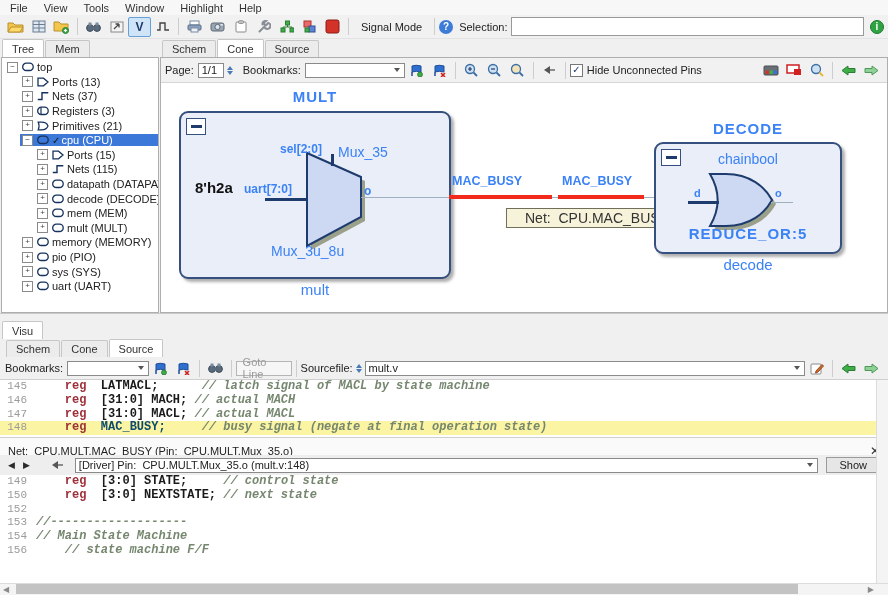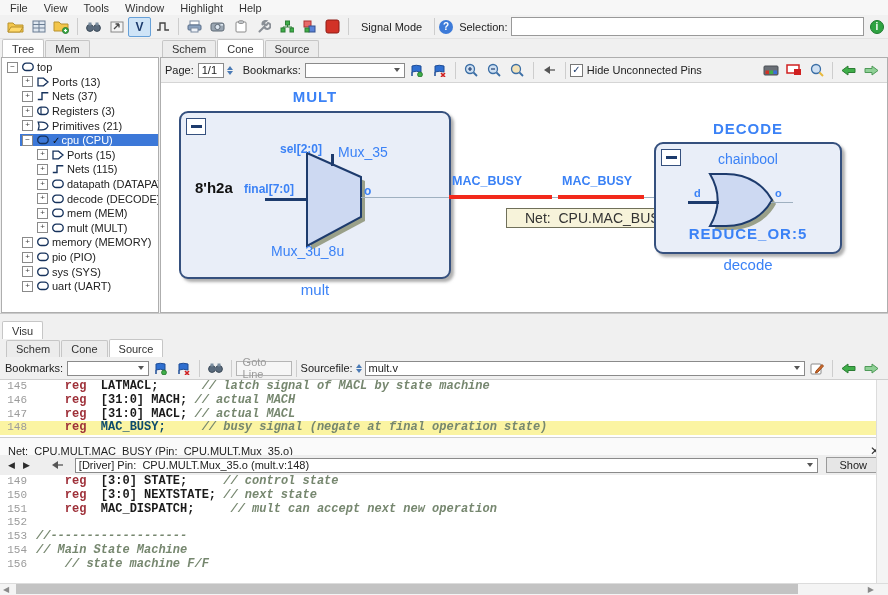--- a/index.html
+++ b/index.html
@@ -505,21 +505,21 @@
         </div>
 
       <svg class="abs" style="left:144px;top:68px;" width="64" height="100">
         <polygon points="6,6 60,30 60,70 6,99" fill="#9aa089"></polygon>
         <polygon points="2,2 56,26 56,66 2,95" fill="#cdd9f2" stroke="#1d3b6d" stroke-width="2"></polygon>
       </svg>
       <div class="abs pin-label navy" style="left:119px;top:59px;">sel[2:0]</div>
       <div class="abs" style="left:170px;top:71px;width:3px;height:12px;background:#1d3b6d;"></div>
       <div class="abs navy" style="left:177px;top:61px;font-size:14px;">Mux_35</div>
       <div class="abs" style="left:34px;top:96px;font-size:15px;font-weight:bold;color:#111;">8'h2a</div>
-      <div class="abs pin-label navy" style="left:83px;top:99px;">final[7:0]</div>
+      <div class="abs pin-label navy" style="left:83px;top:99px;">uart[7:0]</div>
       <div class="abs" style="left:104px;top:115px;width:42px;height:3px;background:#1d3b6d;"></div>
       <div class="abs pin-label navy" style="left:203px;top:101px;">o</div>
       <div class="abs navy" style="left:110px;top:160px;font-size:14px;">Mux_3u_8u</div>
       <div class="abs inst-label navy" style="left:54px;top:198px;width:200px;">mult</div>
 
       <div class="abs netline" style="left:200px;top:114px;width:345px;height:1.4px;"></div>
       <div class="abs pin-label navy" style="left:291px;top:91px;font-size:12.5px;">MAC_BUSY</div>
       <div class="abs pin-label navy" style="left:401px;top:91px;font-size:12.5px;">MAC_BUSY</div>
       <div class="abs redline" style="left:288px;top:112px;width:103px;height:4px;"></div>
       <div class="abs redline" style="left:397px;top:112px;width:86px;height:4px;"></div>
@@ -635,21 +635,20 @@
           <path d="M8 1 L2 5 L8 9 Z" fill="#555"></path>
         </svg>
     </span>
     <span class="combo" id="driver-combo"><span>[Driver] Pin:  CPU.MULT.Mux_35.o (mult.v:148)</span><span class="arr"></span></span>
     <span class="btn">Show</span>
   </div>
 
   <div id="code2" class="abs codearea">
       <div class="code-line"><span class="lnum">149</span><span>    </span><span class="kw">reg</span><span>  </span><span class="id">[3:0] STATE;</span><span>     </span><span class="cm">// control state</span></div>
       <div class="code-line"><span class="lnum">150</span><span>    </span><span class="kw">reg</span><span>  </span><span class="id">[3:0] NEXTSTATE;</span><span> </span><span class="cm">// next state</span></div>
-      <div class="code-line"><span class="lnum">151</span><span>    </span><span class="kw">reg</span><span>  </span><span class="id">MAC_DISPATCH;</span><span>     </span><span class="cm">// mult can accept next new operation</span></div>
       <div class="code-line"><span class="lnum">152</span></div>
       <div class="code-line"><span class="lnum">153</span><span class="cm">//-------------------</span></div>
       <div class="code-line"><span class="lnum">154</span><span class="cm">// Main State Machine</span></div>
       <div class="code-line"><span class="lnum">156</span><span>    </span><span class="cm">// state machine F/F</span></div>
     </div>
 
   <div id="vscroll" class="abs">
     
   </div>
   <div id="hscroll" class="abs">

